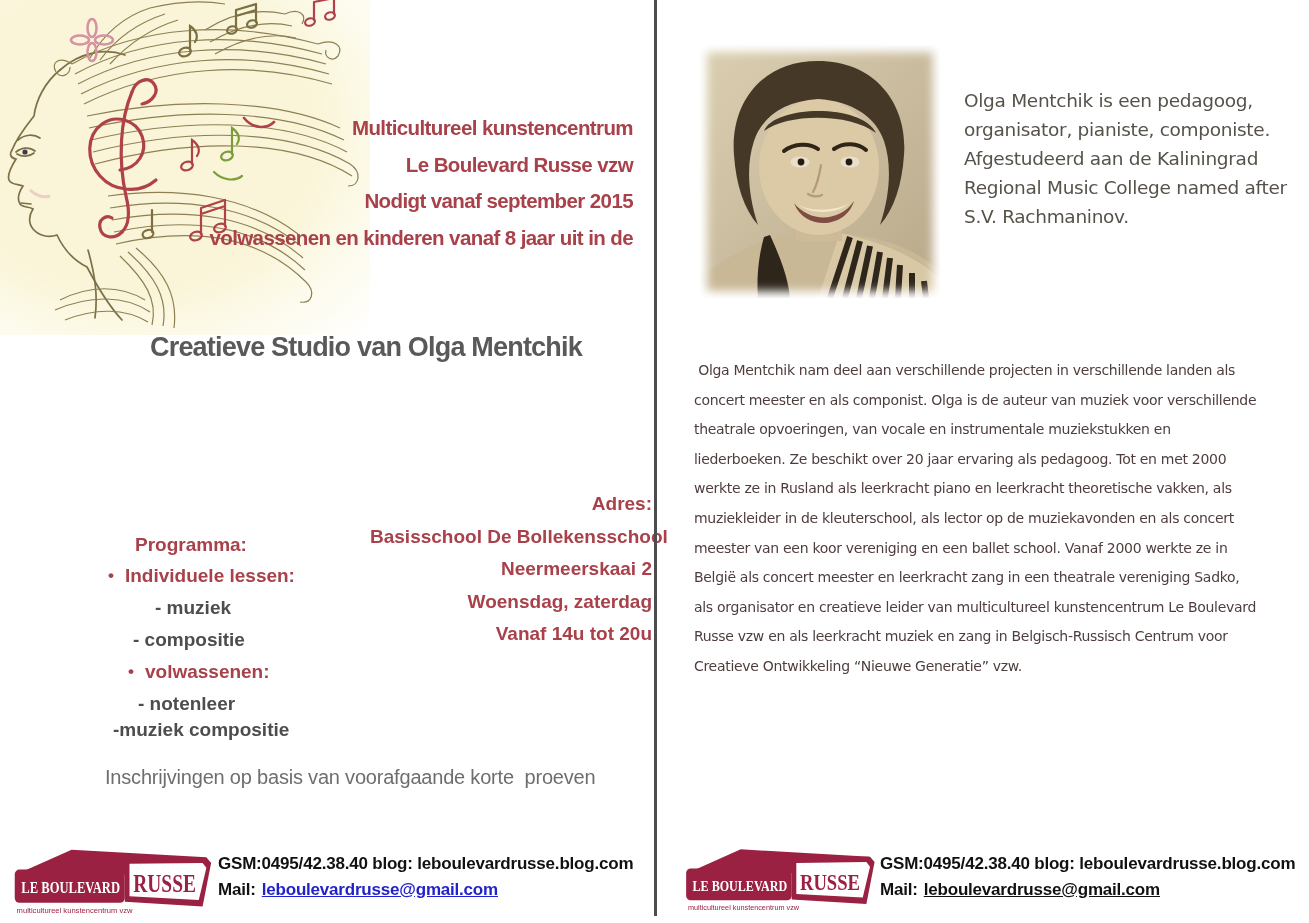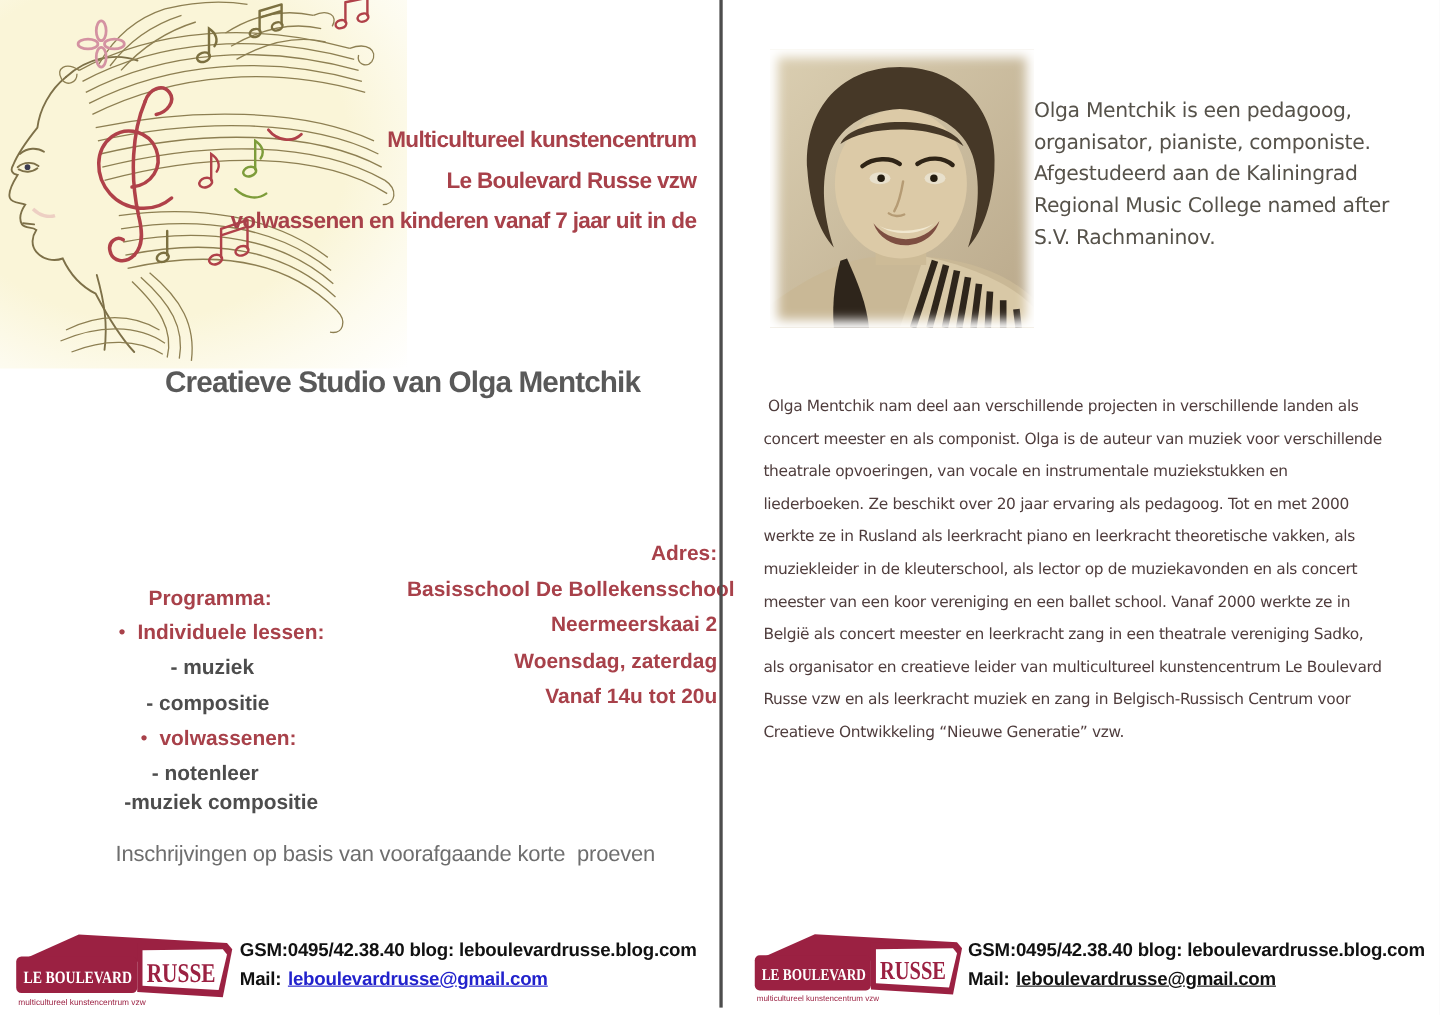--- a/index.html
+++ b/index.html
@@ -45,21 +45,21 @@
   .note{
     position:absolute;left:105px;top:766px;font-size:20px;color:#6e6e6e;
     white-space:pre-wrap;letter-spacing:-0.2px;
   }
 
   
   .right-page{position:absolute;left:657px;top:0;width:652px;height:923px;}
   .photo{position:absolute;left:43px;top:45px;width:240px;height:253px;}
   .photo svg{width:100%;height:100%;display:block;}
   .intro{
-    position:absolute;left:283px;top:86px;width:334px;
+    position:absolute;left:307px;top:86px;width:334px;
     font-family:"DejaVu Sans",sans-serif;
     font-size:18.5px;line-height:29px;color:#56524a;letter-spacing:-0.3px;
   }
   .bio{
     position:absolute;left:37px;top:356px;width:568px;
     font-family:"DejaVu Sans",sans-serif;
     font-size:14px;line-height:29.6px;color:#4f3d3d;letter-spacing:-0.3px;
     white-space:pre-wrap;
   }
 
@@ -174,21 +174,22 @@
             <path d="M 232,154 L 232,128 C 238,132 241,138 237,144"></path>
             <path d="M 214,172 C 222,180 234,182 242,176"></path>
           </g>
         </g>
       </svg>
     </div>
 
     <div class="invite">
       <div>Multicultureel kunstencentrum</div>
       <div>Le Boulevard Russe vzw</div>
-      <div>volwassenen en kinderen vanaf 7 jaar uit in de</div>
+      <div>Nodigt vanaf september 2015</div>
+      <div>volwassenen en kinderen vanaf 8 jaar uit in de</div>
     </div>
 
     <h1 class="title">Creatieve Studio van Olga Mentchik</h1>
 
     <div class="prog-row prog-red pr-h">Programma:</div>
     <div class="prog-row prog-red pr0">
       <span class="bullet">•</span><span>Individuele lessen:</span>
     </div>
     <div class="prog-row prog-dark pr1">- muziek</div>
     <div class="prog-row prog-dark pr2">- compositie</div>

